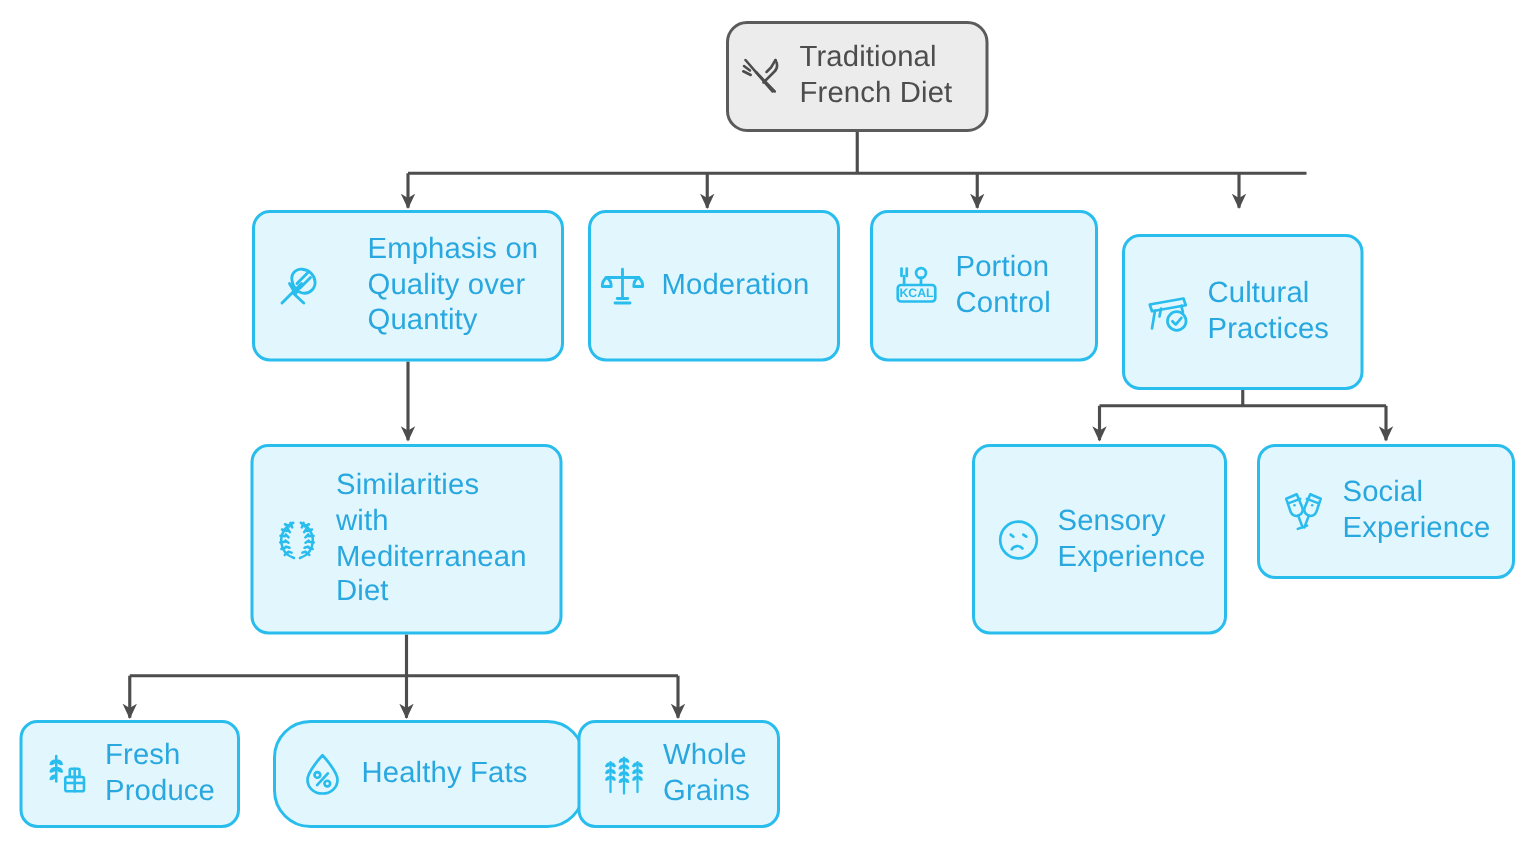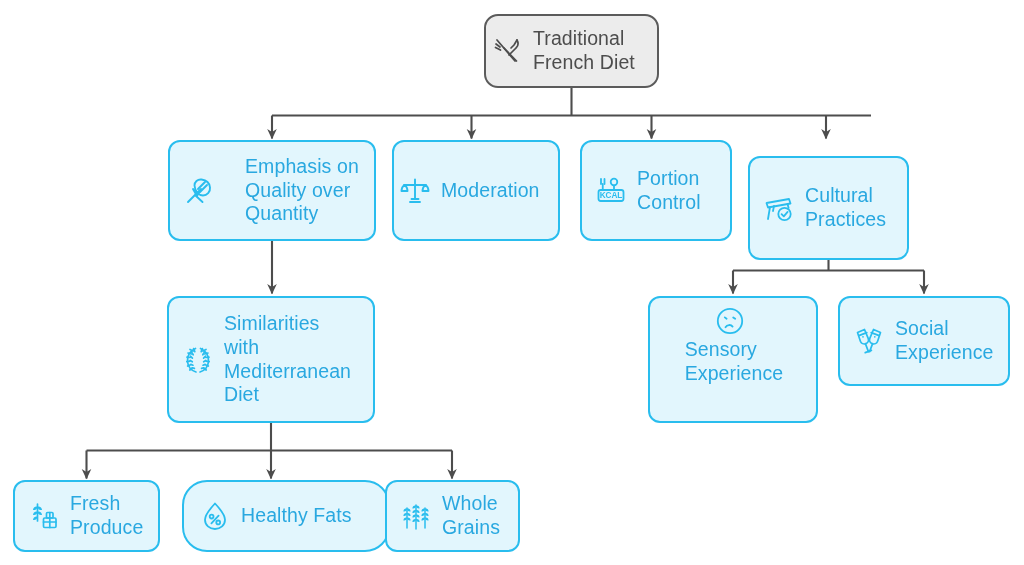--- a/index.html
+++ b/index.html
@@ -196,21 +196,21 @@
         <path d="M12.8 7.6 L11.6 4.6 M11.2 10.8 L9.6 8.2 M10.4 14.2 L8.4 12.2 M10.3 17.8 L8.2 16.4 M11 21.2 L8.8 20.4 M12.4 24.4 L10.4 23.8"></path>
         <path d="M19.2 7.6 L20.4 4.6 M20.8 10.8 L22.4 8.2 M21.6 14.2 L23.6 12.2 M21.7 17.8 L23.8 16.4 M21 21.2 L23.2 20.4 M19.6 24.4 L21.6 23.8"></path>
       </svg>
     </span>
     <span class="label">Similarities
 with
 Mediterranean
 Diet</span>
   </div>
 
-  <div class="node" style="left:648px; top:296px; width:170px; height:127px;flex-direction:column;">
+  <div class="node" style="left:648px; top:296px; width:170px; height:127px;">
     <span class="ico">
       <svg viewBox="0 0 32 32" fill="none" stroke="#29bdee" stroke-width="1.8" stroke-linecap="round" stroke-linejoin="round">
         <circle cx="16" cy="16" r="12.2"></circle>
         <path d="M10.8 12.4 L12.6 13.8"></path>
         <path d="M19.2 12.4 L21.2 13.8"></path>
         <path d="M11.5 22.2 C13 19.6 16.8 19.2 18.6 21.6"></path>
       </svg>
     </span>
     <span class="label">Sensory
 Experience</span>

